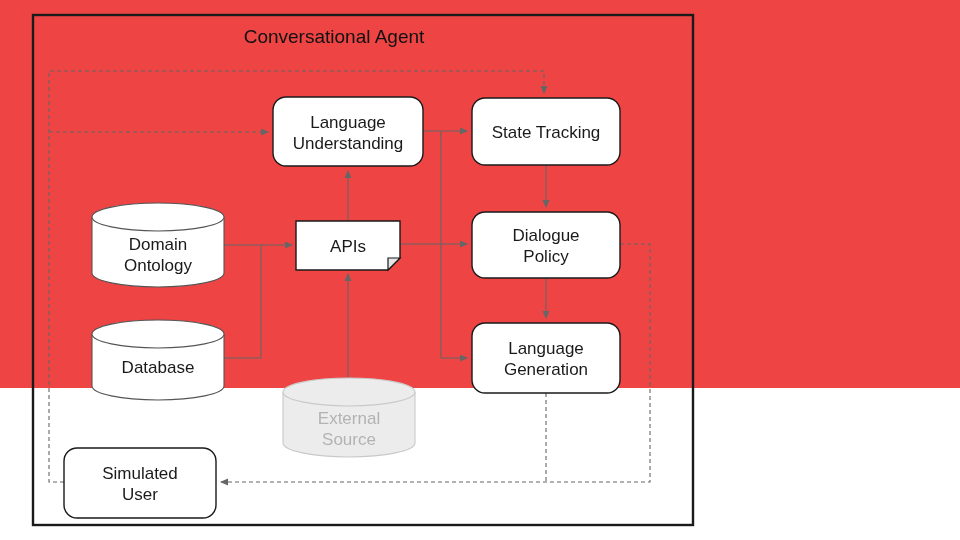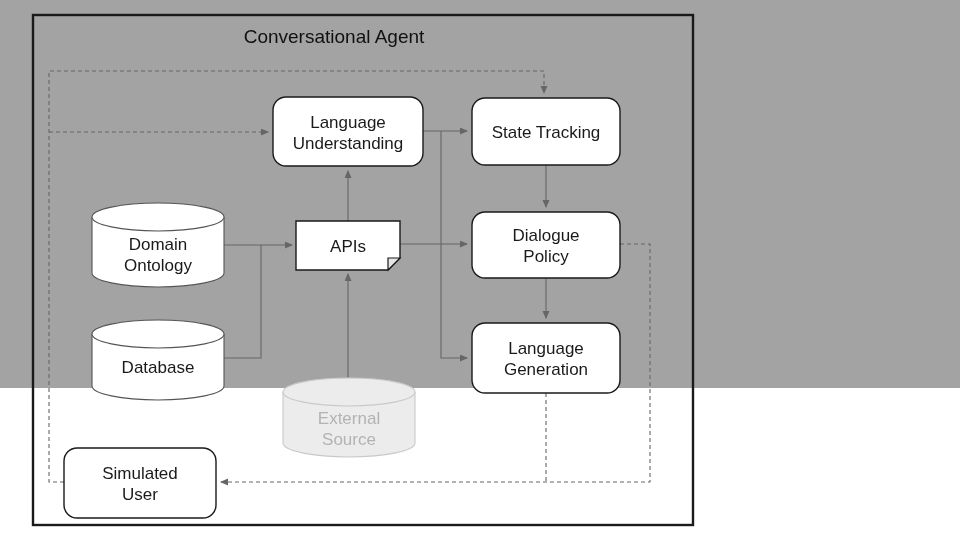--- a/index.html
+++ b/index.html
@@ -8,21 +8,21 @@
     background: #ffffff;
     width: 960px;
     height: 540px;
     overflow: hidden;
     font-family: "Liberation Sans", sans-serif;
   }
   .stage {
     position: relative;
     width: 960px;
     height: 388px;
-    background: #a3a3a3;
+    background: #ef4444;
     text-decoration: underline;
   }
   svg { display: block; }
   .node-box {
     fill: #ffffff;
     stroke: #1a1a1a;
     stroke-width: 1.4;
   }
   .doc-shape {
     fill: #ffffff;

